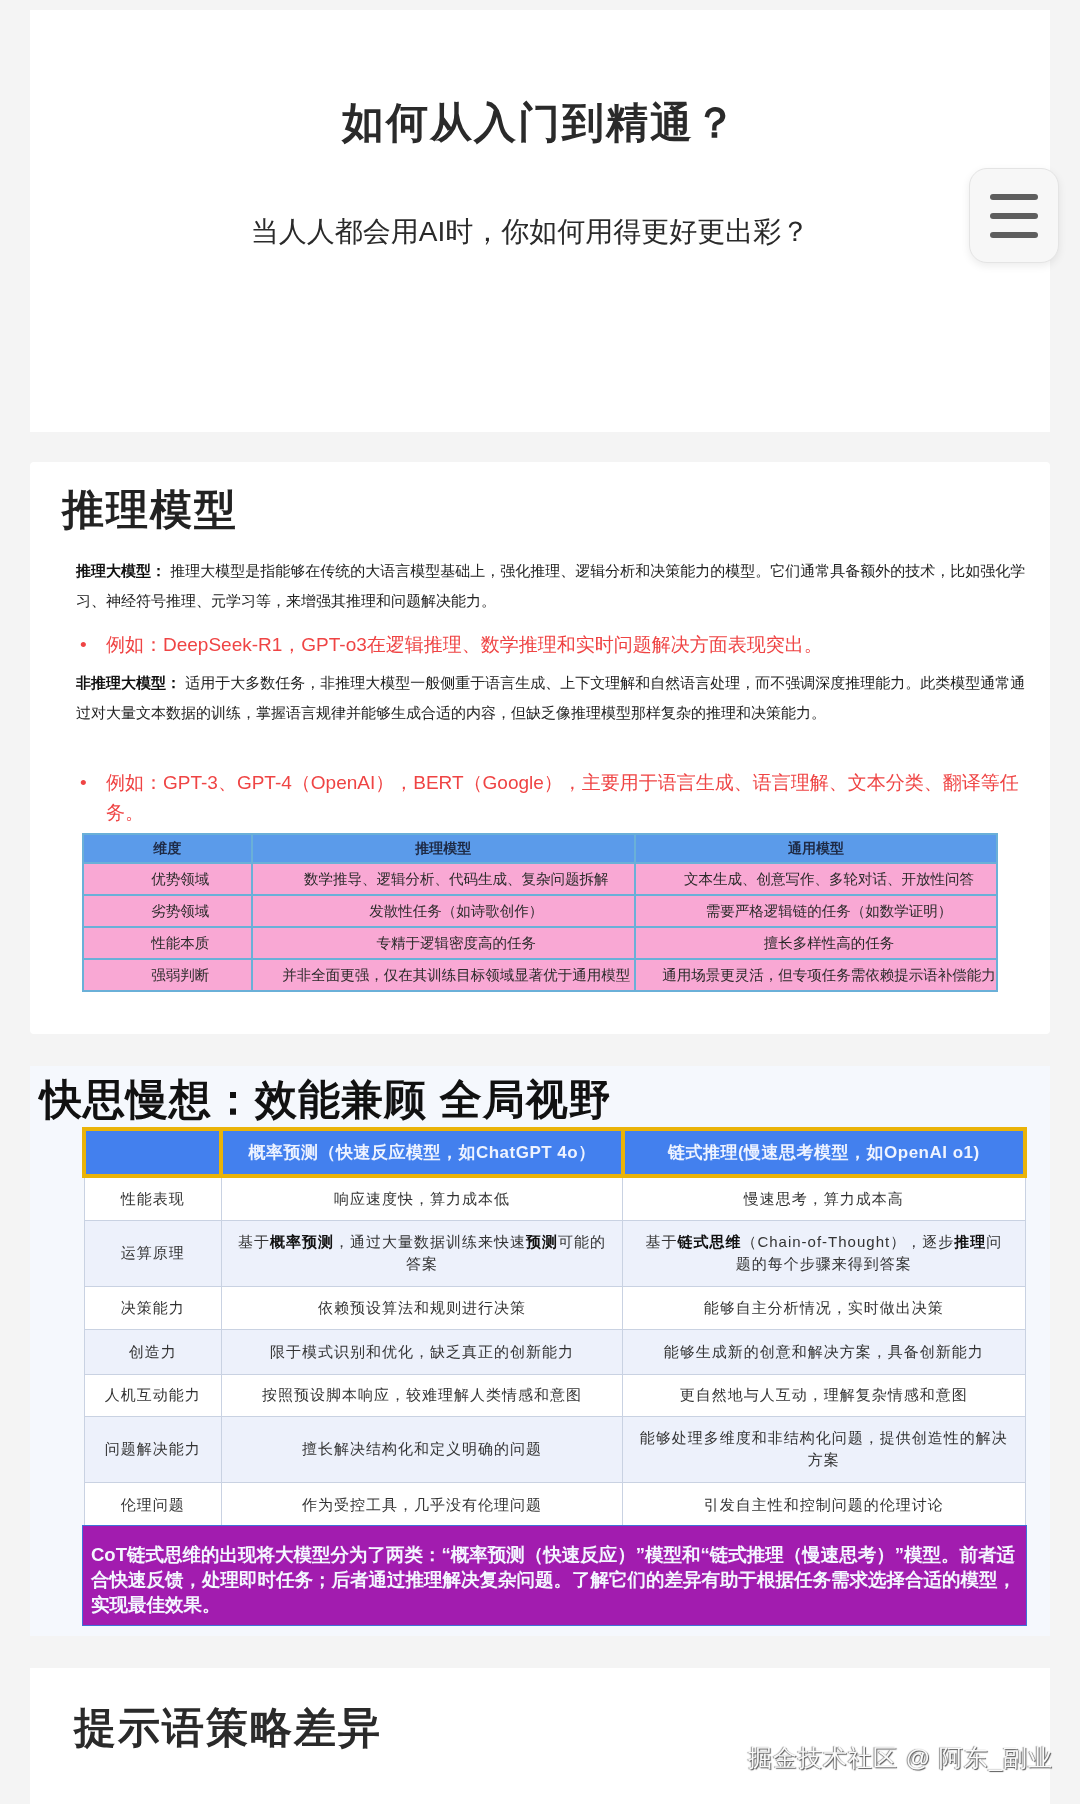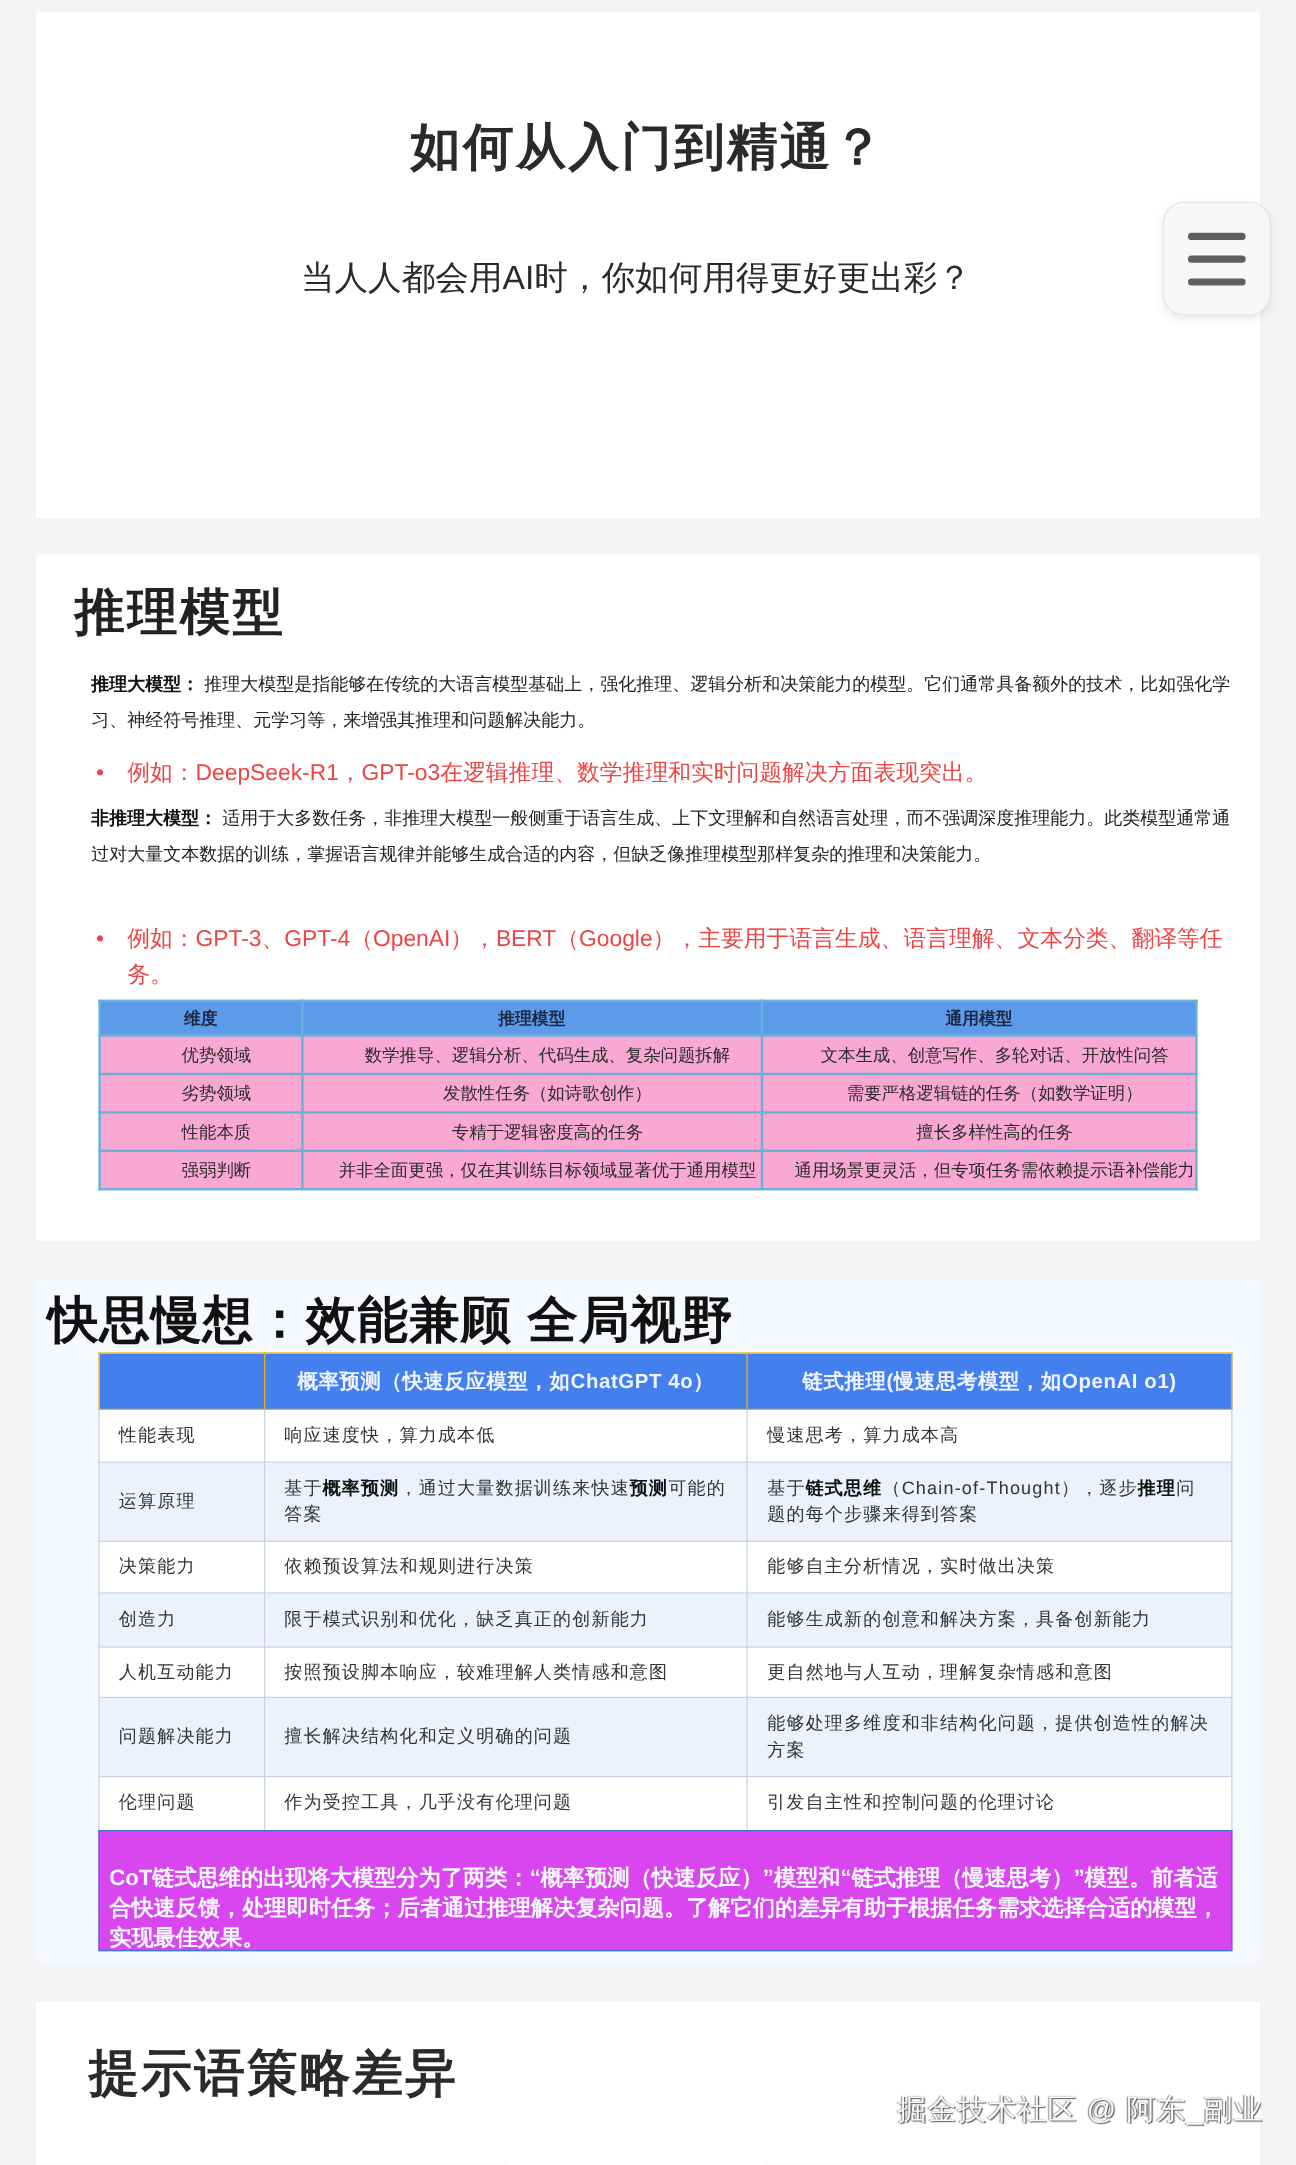--- a/index.html
+++ b/index.html
@@ -27,26 +27,26 @@
   .bullet::before { content: "•"; position: absolute; left: 4px; }
 
   table { border-collapse: collapse; position: absolute; }
   #table1 { left: 52px; top: 371px; width: 916px; font-size: 14.5px; }
   #table1 th { background: #5b9bea; color: #1e2a45; font-weight: bold; height: 29px; border: 2px solid #6ab0d8; font-size: 14px; }
   #table1 td { background: #f9a8d4; height: 32px; border: 2px solid #6ab0d8; text-align: center; color: #2b2b2b; padding-left: 26px; }
 
   #fastslow-title { left: 10px; top: 6px; font-size: 42px; color: #111; letter-spacing: 1px; }
 
   #table2 { left: 52px; top: 61px; width: 945px; font-size: 15px; }
-  #table2 th { background: #4380ee; color: #eef3ff; font-weight: bold; height: 47px; border: 1px solid #eab308; font-size: 17px; letter-spacing: 0.5px; }
-  #table2 td { border: 1px solid #c9d2e2; color: #333; padding: 4px 16px; line-height: 22px; letter-spacing: 1px; }
+  #table2 th { background: #4380ee; color: #eef3ff; font-weight: bold; height: 47px; border: 4px solid #eab308; font-size: 17px; letter-spacing: 0.5px; }
+  #table2 td { border: 1px solid #c9d2e2; text-align: center; color: #333; padding: 4px 16px; line-height: 22px; letter-spacing: 1px; }
   #table2 tr.odd td { background: #ffffff; }
   #table2 tr.even td { background: #edf1fb; }
   #table2 td b { font-weight: bold; color: #111; }
-  .note { position: absolute; left: 52px; top: 459px; width: 945px; height: 101px; background: #d946ef; color: #f4f7ff; font-size: 18.5px; line-height: 25px; padding: 26px 8px; font-weight: bold; border: 1px solid #3f72d8; }
+  .note { position: absolute; left: 52px; top: 459px; width: 945px; height: 101px; background: #a21caf; color: #f4f7ff; font-size: 18.5px; line-height: 25px; padding: 16px 8px; font-weight: bold; border: 1px solid #3f72d8; }
 
   #prompt-title { left: 44px; top: 32px; font-size: 42px; letter-spacing: 2px; color: #2a2a2a; }
   .watermark { position: absolute; left: 748px; top: 1742px; font-size: 24px; color: #fafafa; text-shadow: 1px 1px 1px #555, -1px 0 1px #888; letter-spacing: 1px; }
 </style>
 </head>
 <body>
 
 <div class="card" id="card-hero">
   <div class="hero-title">如何从入门到精通？</div>
   <div class="hero-sub">当人人都会用AI时，你如何用得更好更出彩？</div>

